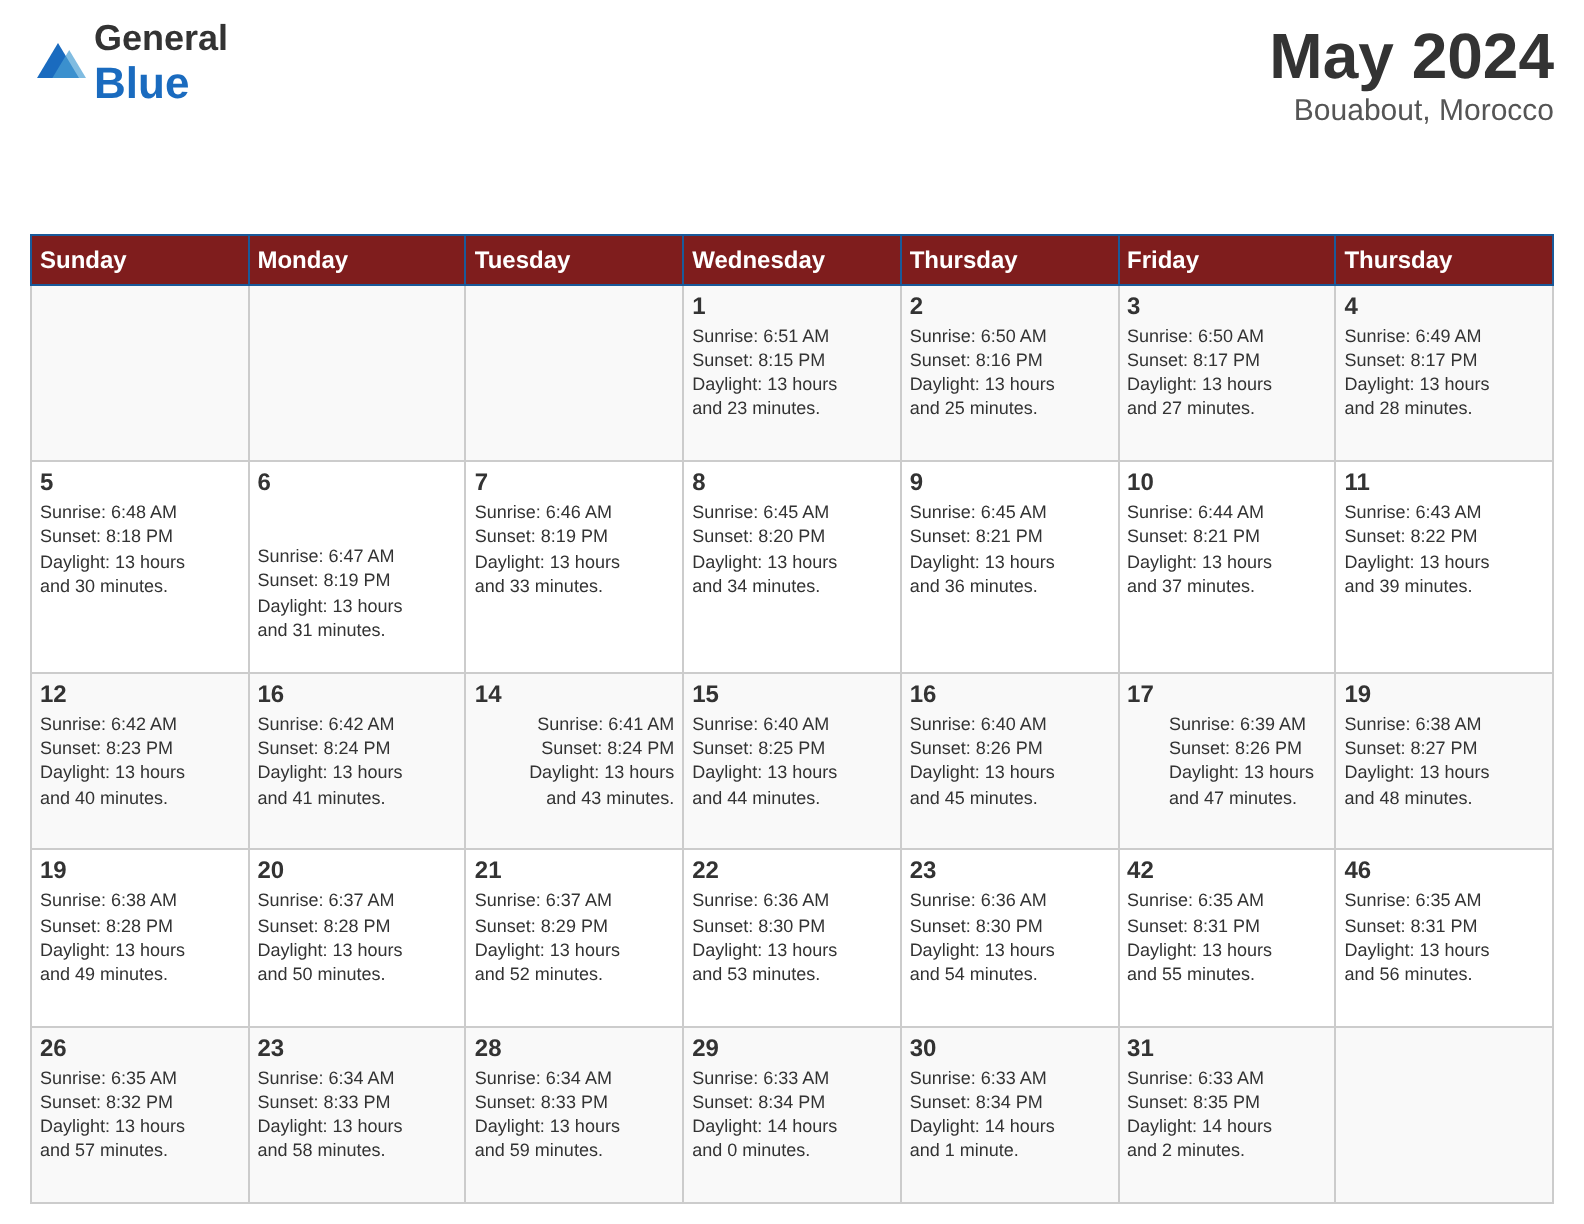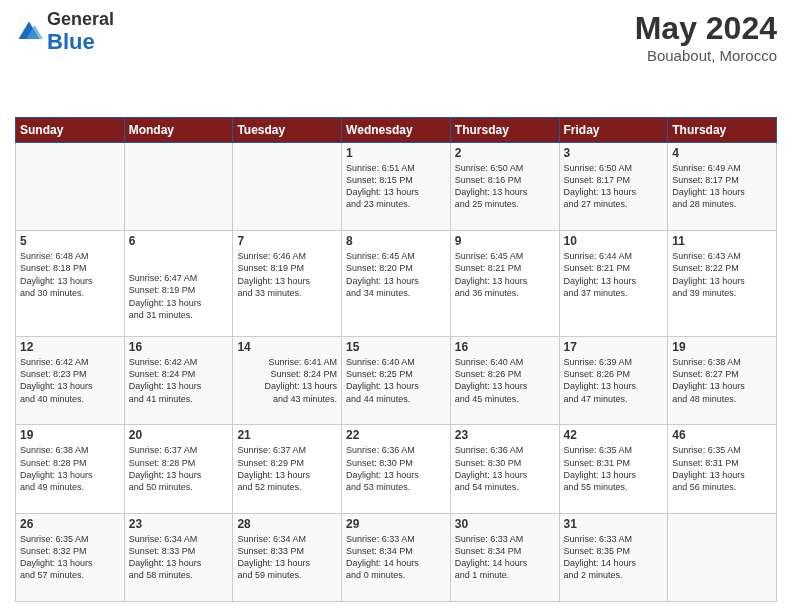--- a/index.html
+++ b/index.html
@@ -251,21 +251,21 @@
           </td>
           <td>
             <span class="cell-date">16</span>
             <div class="cell-info" style="white-space: pre-line;">Sunrise: 6:40 AM
 Sunset: 8:26 PM
 Daylight: 13 hours
 and 45 minutes.</div>
           </td>
           <td>
             <span class="cell-date">17</span>
-            <div class="cell-info" style="white-space: pre-line;">Sunrise: 6:39 AM
+            <div class="cell-info" style="white-space: pre-line; margin-left: 21px;">Sunrise: 6:39 AM
 Sunset: 8:26 PM
 Daylight: 13 hours
 and 47 minutes.</div>
           </td>
           <td>
             <span class="cell-date">19</span>
             <div class="cell-info" style="white-space: pre-line;">Sunrise: 6:38 AM
 Sunset: 8:27 PM
 Daylight: 13 hours
 and 48 minutes.</div>

